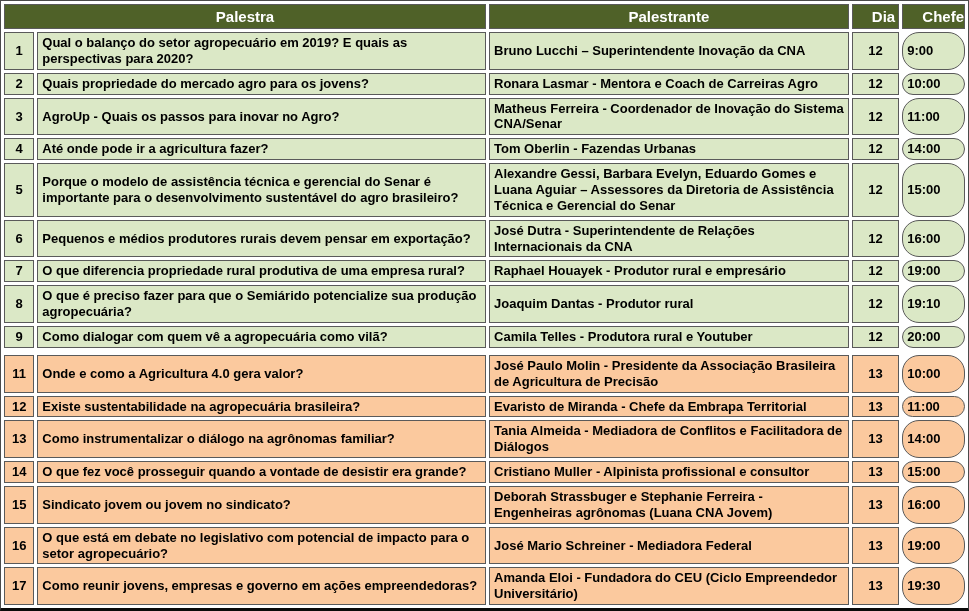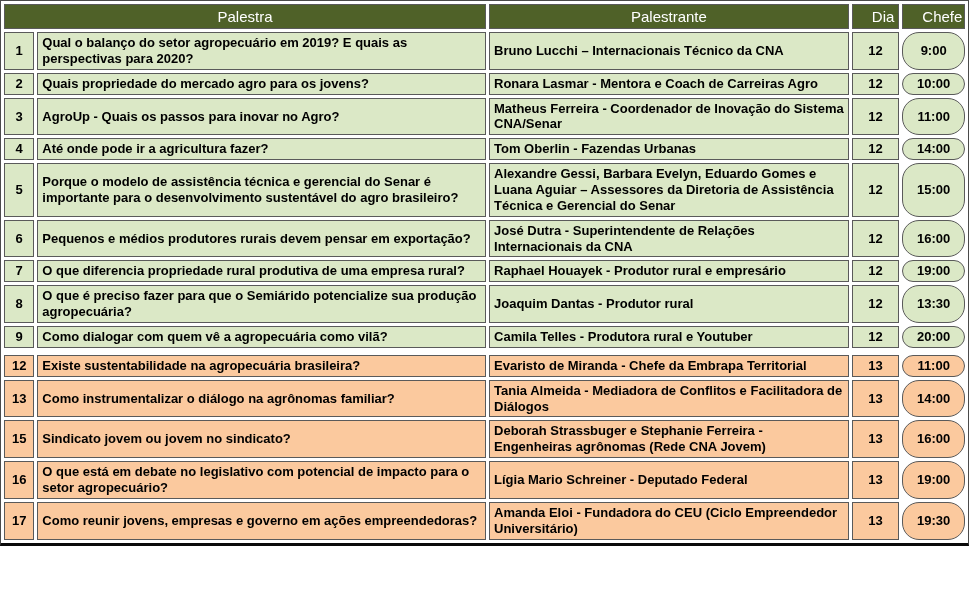--- a/index.html
+++ b/index.html
@@ -33,40 +33,40 @@
   col.c-num   { width: 30px; }
   col.c-title { width: 444px; }
   col.c-spk   { width: 356px; }
   col.c-dia   { width: 47px; }
   col.c-hora  { width: 62px; }
   th {
     background: var(--header-bg);
     color: var(--header-text);
     border: 1px solid var(--cell-border);
     font-size: 15px;
-    font-weight: normal;
+    font-weight: bold;
     text-align: center;
     padding: 3px 19px;
     height: 22px;
   }
   td {
     border: 1px solid var(--cell-border);
     color: var(--body-text);
     font-size: 13px;
     font-weight: bold;
     line-height: 1.22;
     padding: 2px 4px;
     vertical-align: middle;
     overflow: hidden;
   }
   tr.day12 td { background: var(--day12-bg); }
   tr.day13 td { background: var(--day13-bg); }
   td.num  { text-align: center; padding: 2px 1px; }
   td.dia  { text-align: center; }
-  td.hora { text-align: center; border-radius: 17px; }
+  td.hora { text-align: left; border-radius: 17px; }
   td.title, td.spk { text-align: left; }
   tr.section-spacer td {
     border: none;
     background: transparent;
     padding: 0;
     height: 1px;
     line-height: 0;
     font-size: 0;
   }
 </style>
@@ -87,21 +87,21 @@
         <th colspan="2">Palestra</th>
         <th>Palestrante</th>
         <th>Dia</th>
         <th>Chefe</th>
       </tr>
     </thead>
     <tbody>
       <tr class="day12">
         <td class="num">1</td>
         <td class="title">Qual o balanço do setor agropecuário em 2019? E quais as perspectivas para 2020?</td>
-        <td class="spk">Bruno Lucchi – Internacionais Técnico da CNA</td>
+        <td class="spk">Bruno Lucchi – Superintendente Inovação da CNA</td>
         <td class="dia">12</td>
         <td class="hora">9:00</td>
       </tr>
       <tr class="day12">
         <td class="num">2</td>
         <td class="title">Quais propriedade do mercado agro para os jovens?</td>
         <td class="spk">Ronara Lasmar - Mentora e Coach de Carreiras Agro</td>
         <td class="dia">12</td>
         <td class="hora">10:00</td>
       </tr>
@@ -138,57 +138,71 @@
         <td class="title">O que diferencia propriedade rural produtiva de uma empresa rural?</td>
         <td class="spk">Raphael Houayek - Produtor rural e empresário</td>
         <td class="dia">12</td>
         <td class="hora">19:00</td>
       </tr>
       <tr class="day12">
         <td class="num">8</td>
         <td class="title">O que é preciso fazer para que o Semiárido potencialize sua produção agropecuária?</td>
         <td class="spk">Joaquim Dantas - Produtor rural</td>
         <td class="dia">12</td>
-        <td class="hora">13:30</td>
+        <td class="hora">19:10</td>
       </tr>
       <tr class="day12">
         <td class="num">9</td>
         <td class="title">Como dialogar com quem vê a agropecuária como vilã?</td>
         <td class="spk">Camila Telles - Produtora rural e Youtuber</td>
         <td class="dia">12</td>
         <td class="hora">20:00</td>
       </tr>
       <tr class="section-spacer">
           <td colspan="5"></td>
         </tr>
       <tr class="day13">
+        <td class="num">11</td>
+        <td class="title">Onde e como a Agricultura 4.0 gera valor?</td>
+        <td class="spk">José Paulo Molin - Presidente da Associação Brasileira de Agricultura de Precisão</td>
+        <td class="dia">13</td>
+        <td class="hora">10:00</td>
+      </tr>
+      <tr class="day13">
         <td class="num">12</td>
         <td class="title">Existe sustentabilidade na agropecuária brasileira?</td>
         <td class="spk">Evaristo de Miranda - Chefe da Embrapa Territorial</td>
         <td class="dia">13</td>
         <td class="hora">11:00</td>
       </tr>
       <tr class="day13">
         <td class="num">13</td>
         <td class="title">Como instrumentalizar o diálogo na agrônomas familiar?</td>
         <td class="spk">Tania Almeida - Mediadora de Conflitos e Facilitadora de Diálogos</td>
         <td class="dia">13</td>
         <td class="hora">14:00</td>
       </tr>
       <tr class="day13">
+        <td class="num">14</td>
+        <td class="title">O que fez você prosseguir quando a vontade de desistir era grande?</td>
+        <td class="spk">Cristiano Muller - Alpinista profissional e consultor</td>
+        <td class="dia">13</td>
+        <td class="hora">15:00</td>
+      </tr>
+      <tr class="day13">
         <td class="num">15</td>
         <td class="title">Sindicato jovem ou jovem no sindicato?</td>
-        <td class="spk">Deborah Strassbuger e Stephanie Ferreira - Engenheiras agrônomas (Rede CNA Jovem)</td>
+        <td class="spk">Deborah Strassbuger e Stephanie Ferreira - Engenheiras agrônomas (Luana CNA Jovem)</td>
         <td class="dia">13</td>
         <td class="hora">16:00</td>
       </tr>
       <tr class="day13">
         <td class="num">16</td>
         <td class="title">O que está em debate no legislativo com potencial de impacto para o setor agropecuário?</td>
-        <td class="spk">Lígia Mario Schreiner - Deputado Federal</td>
+        <td class="spk">José Mario Schreiner - Mediadora Federal</td>
         <td class="dia">13</td>
         <td class="hora">19:00</td>
       </tr>
       <tr class="day13">
         <td class="num">17</td>
         <td class="title">Como reunir jovens, empresas e governo em ações empreendedoras?</td>
         <td class="spk">Amanda Eloi - Fundadora do CEU (Ciclo Empreendedor Universitário)</td>
         <td class="dia">13</td>
         <td class="hora">19:30</td>
       </tr>

